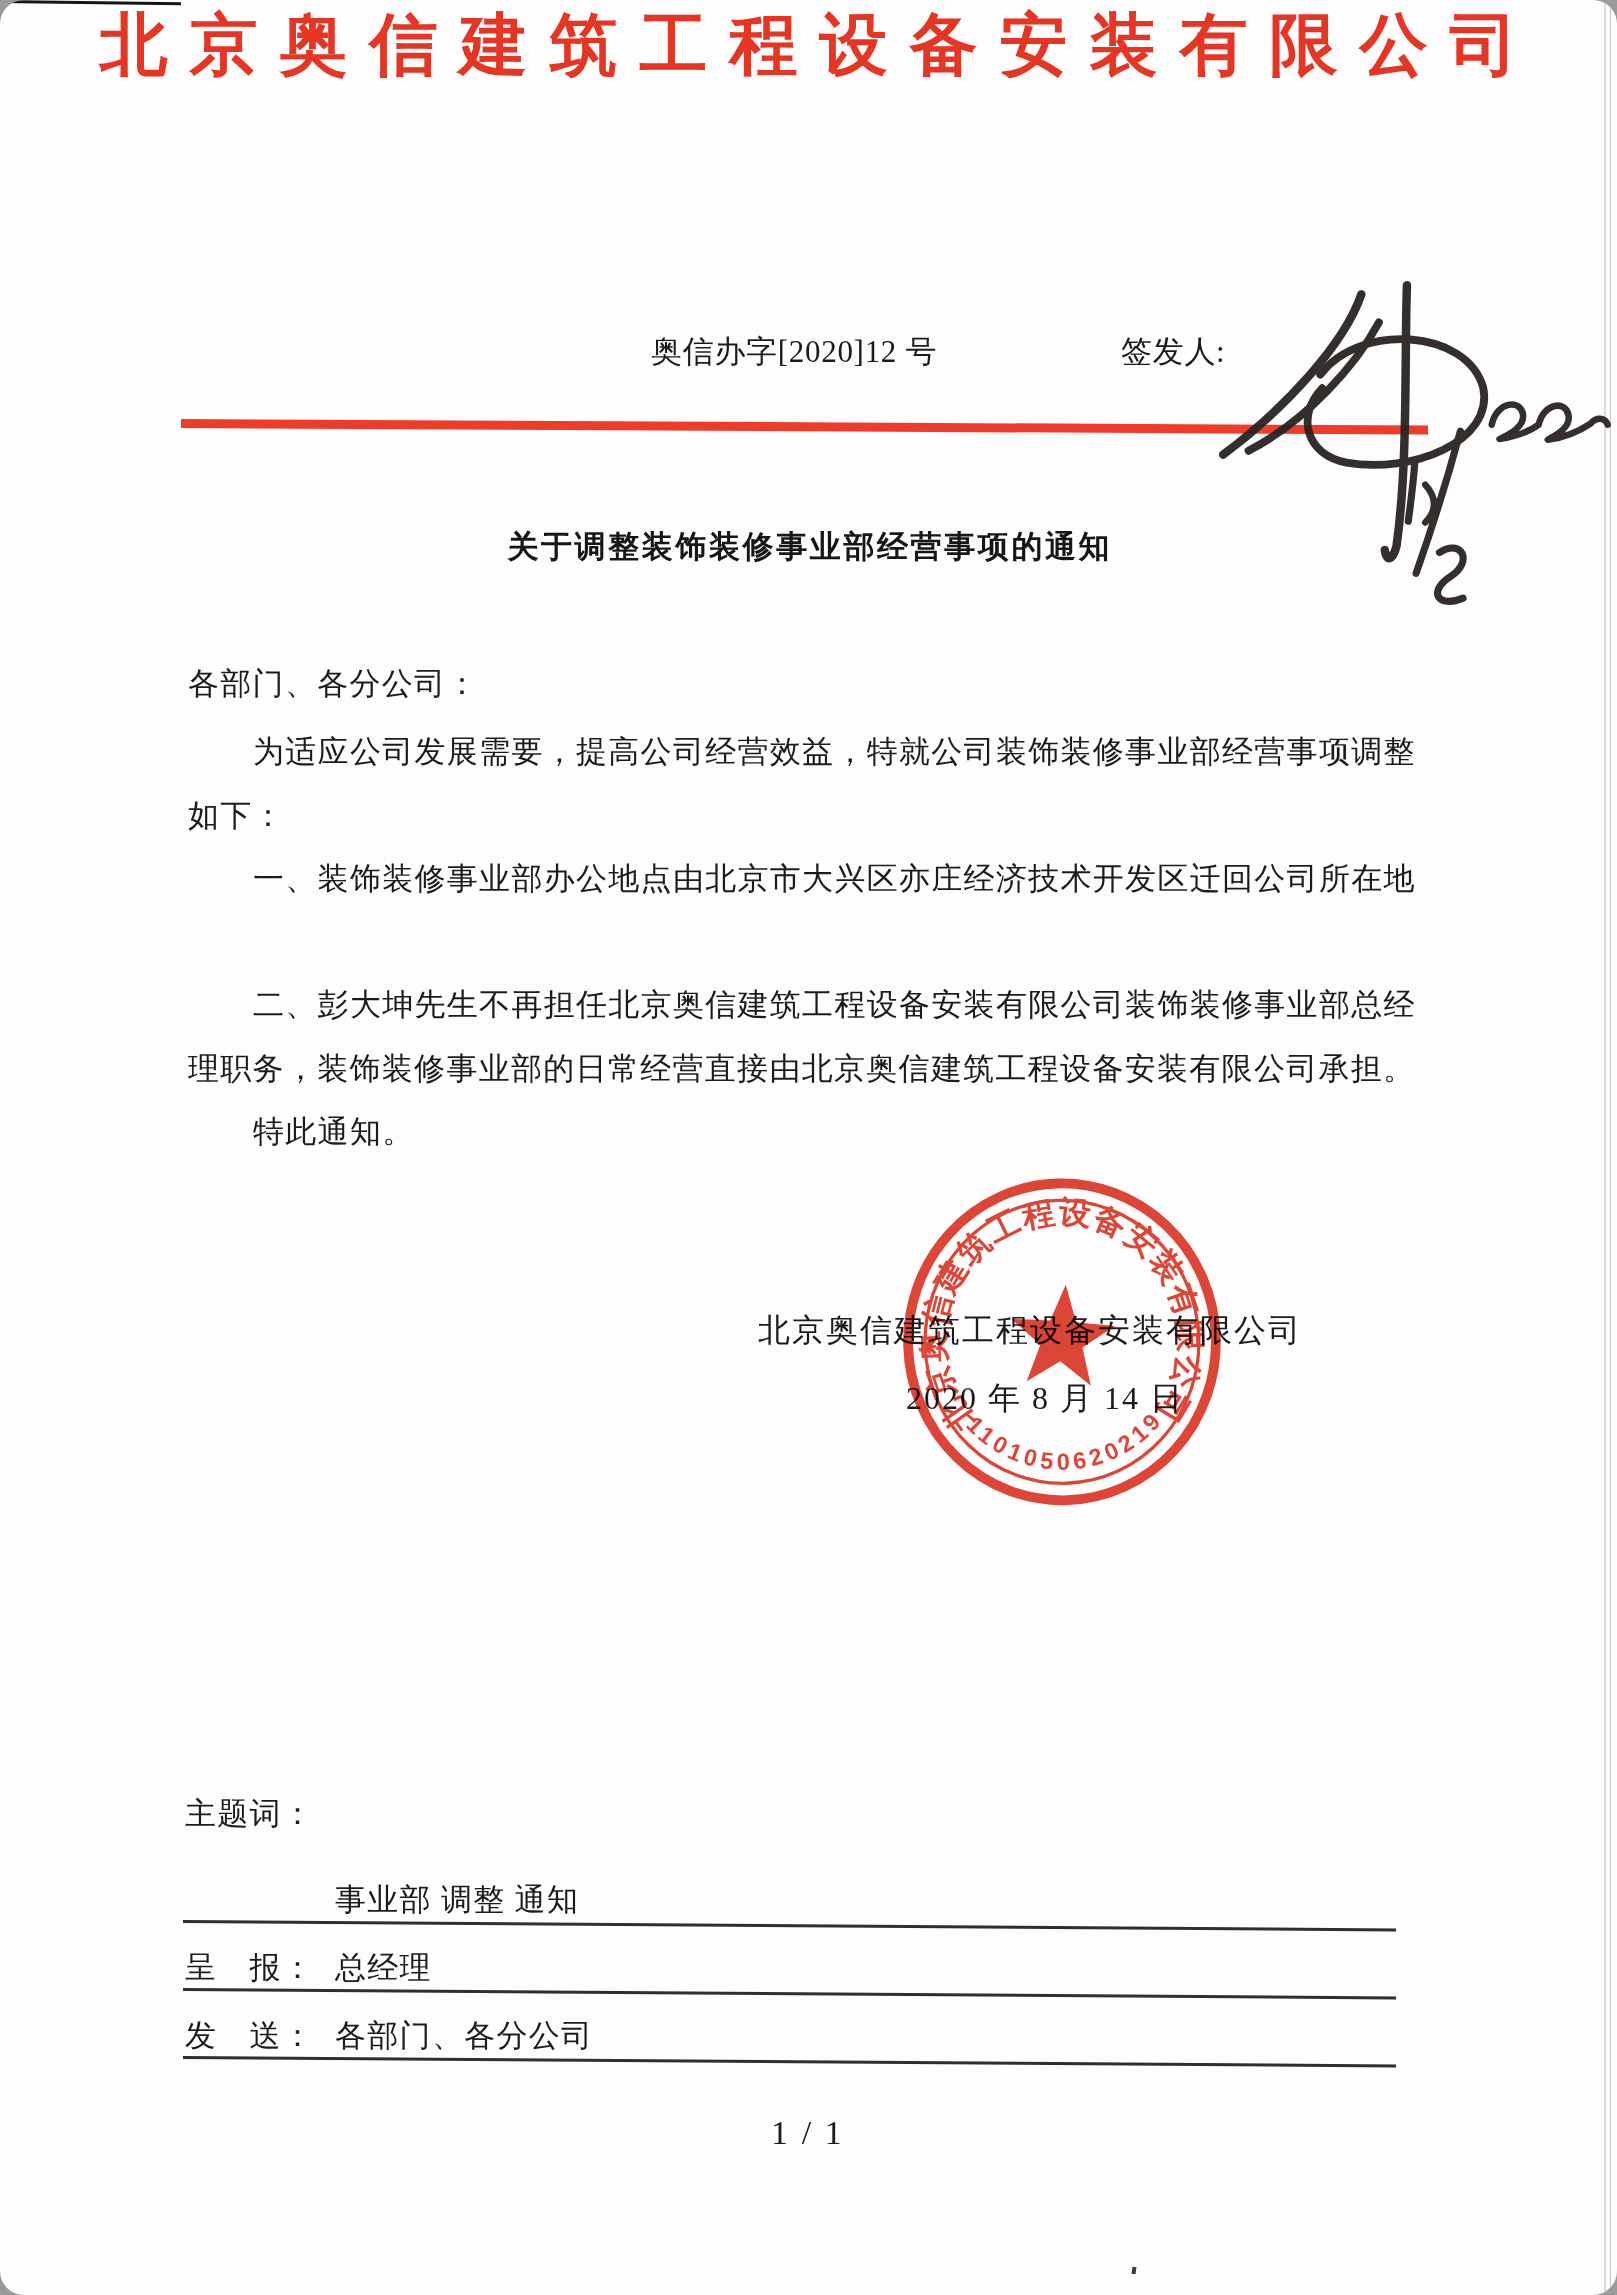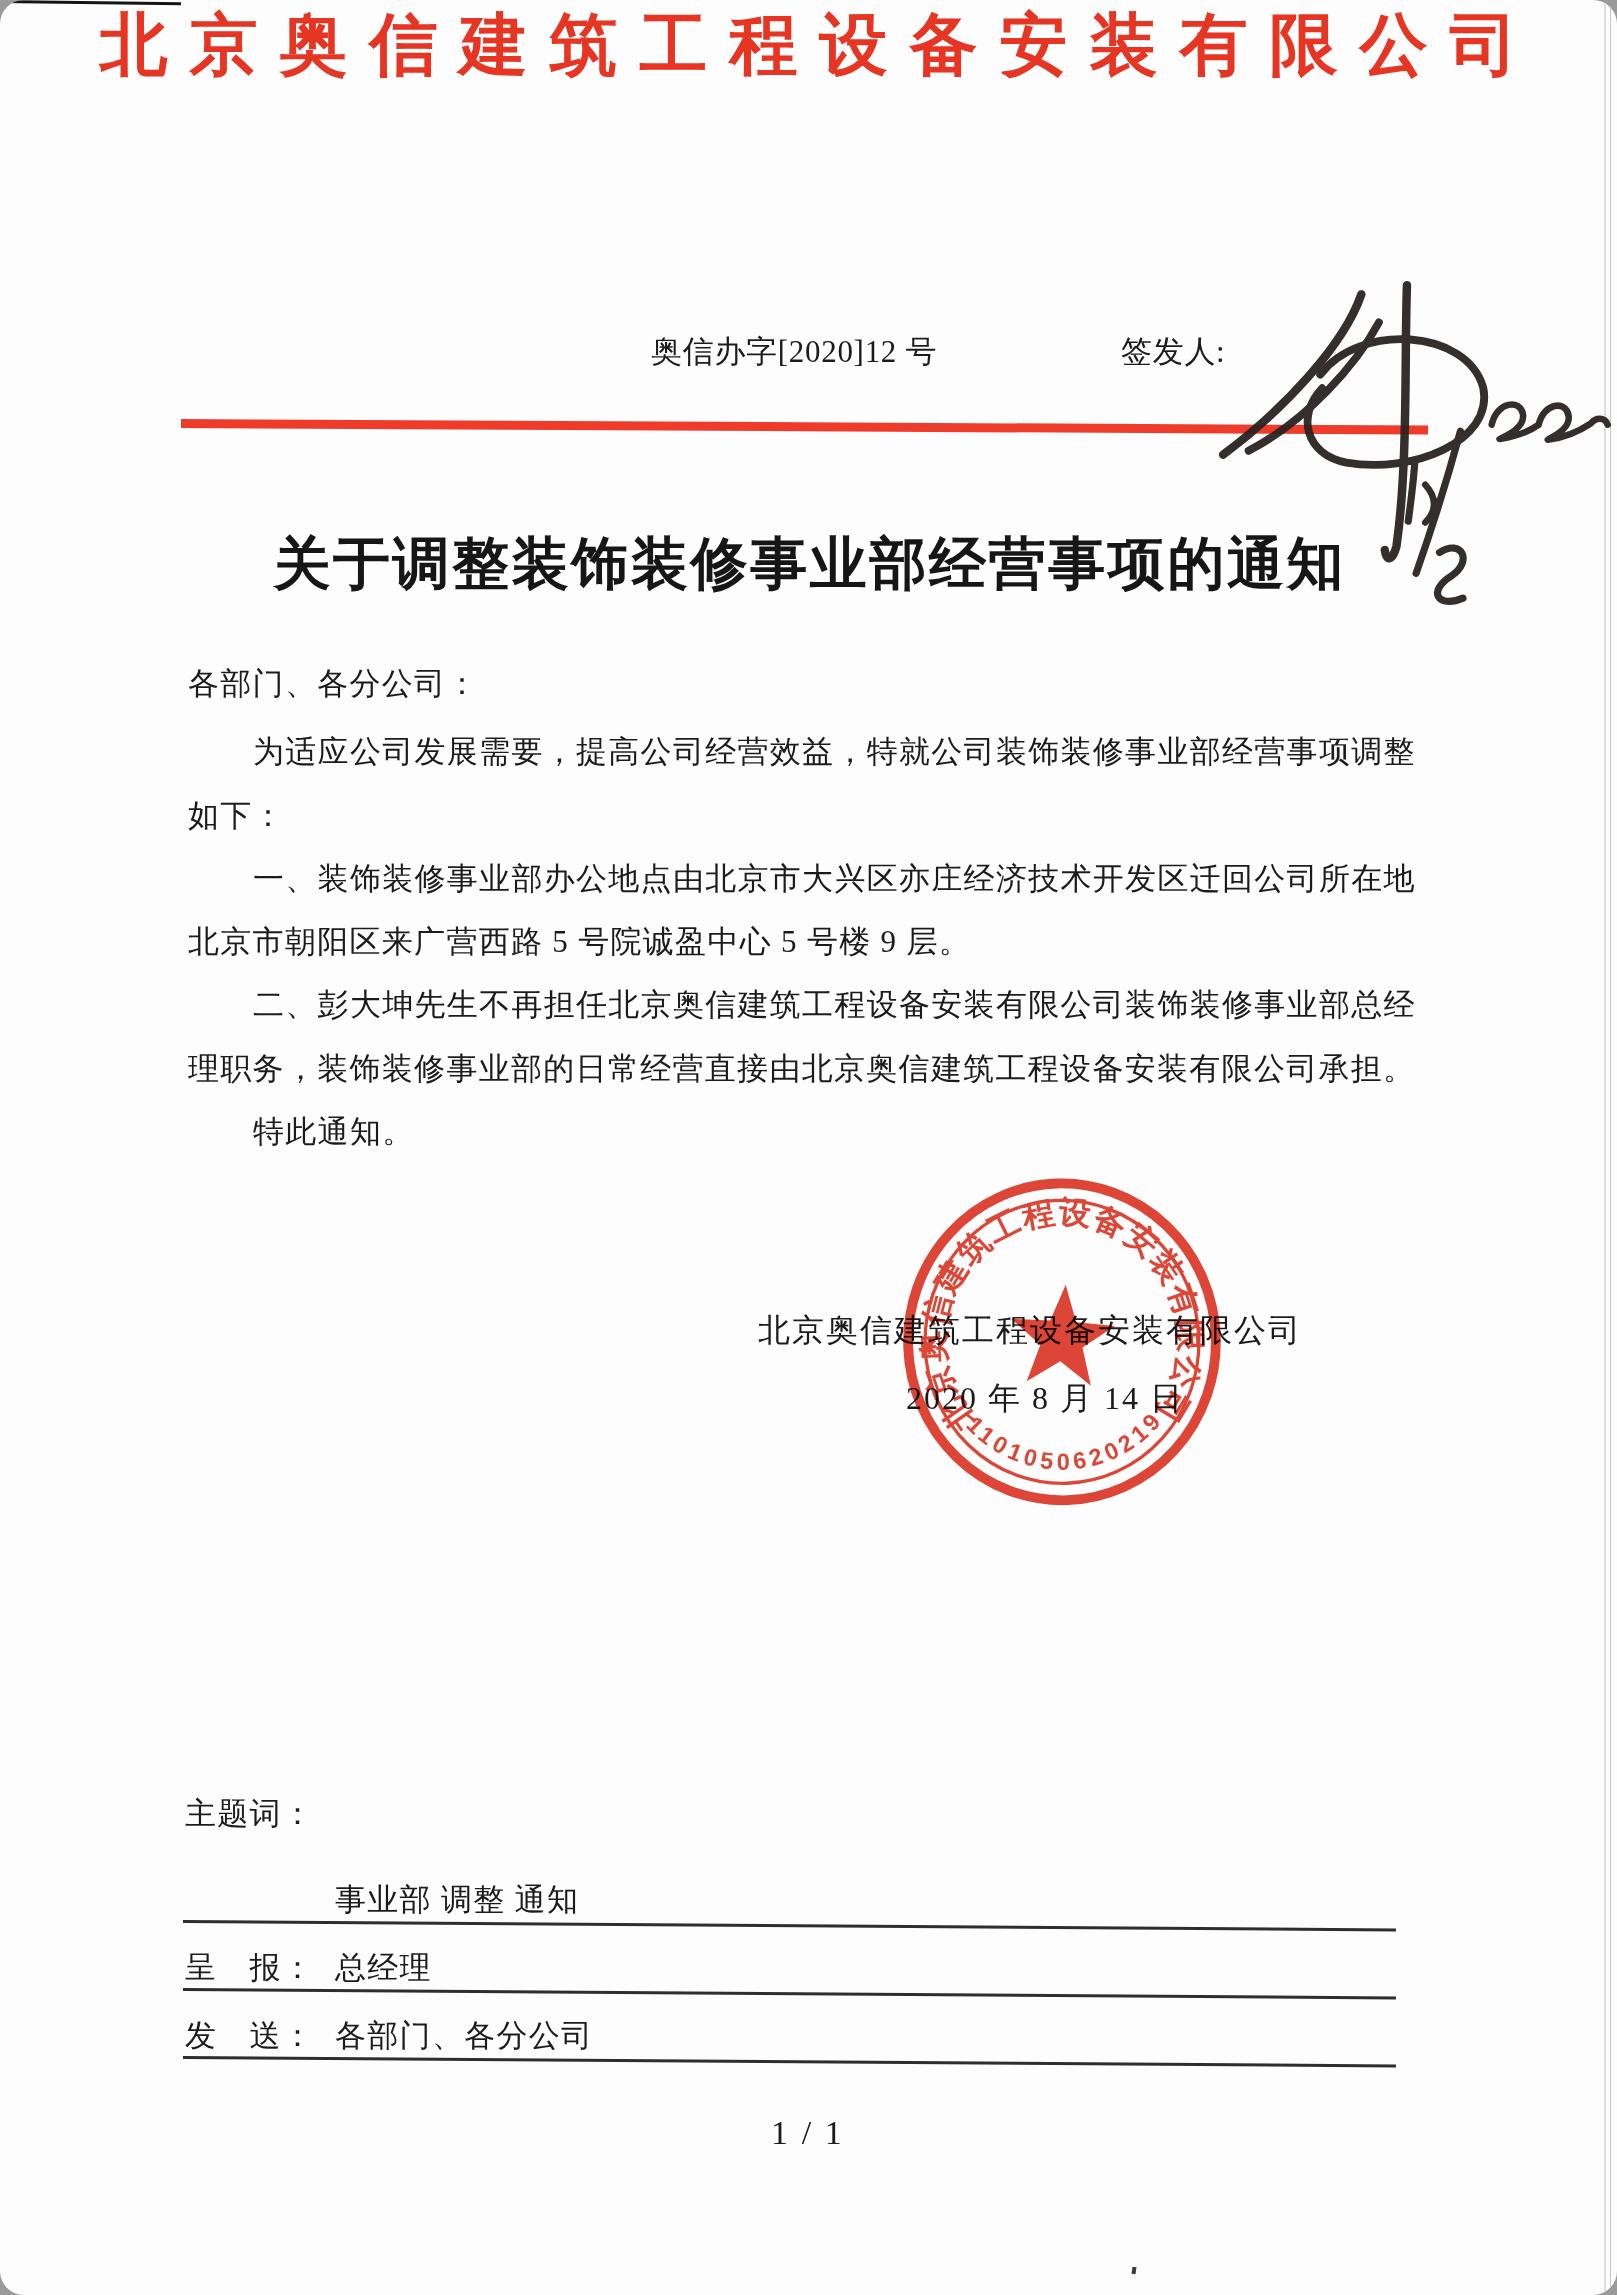--- a/index.html
+++ b/index.html
@@ -19,21 +19,21 @@
     letter-spacing:22px;margin-right:-22px;
     font-family:"Liberation Serif","DejaVu Serif",serif;
   }
   .meta{font-size:31px;letter-spacing:0.7px;}
   .red-rule{
     position:absolute;left:181px;top:419px;width:1247px;height:8.5px;
     background:#ee3b2a;transform:rotate(0.3deg);transform-origin:left center;
   }
   .doc-title{position:absolute;left:0;right:0;top:526px;text-align:center;}
   .doc-title span{
-    font-size:57px;font-weight:700;color:#161616;letter-spacing:2.6px;margin-right:-2.6px;
+    font-size:31px;font-weight:700;color:#161616;letter-spacing:2.6px;margin-right:-2.6px;
     font-family:"Liberation Sans","DejaVu Sans",sans-serif;
   }
   .body-line{font-size:31px;letter-spacing:1.3px;}
   .closing{font-size:32px;letter-spacing:2px;}
   .footer-label,.footer-value{font-size:31px;letter-spacing:1.3px;}
   .footer-rule{
     position:absolute;left:183px;width:1213px;height:2.6px;background:#2e2e2e;
     transform:rotate(0.4deg);transform-origin:left center;
   }
   .page-num{font-size:34px;letter-spacing:2.6px;}
@@ -79,21 +79,20 @@
   </svg>
 
   <div class="doc-title">
     <span>关于调整装饰装修事业部经营事项的通知</span>
   </div>
 
   <div class="abs body-line" style="left:188px;top:666px;">各部门、各分公司：</div>
   <div class="abs body-line" style="left:253px;top:734px;text-align:center;">为适应公司发展需要，提高公司经营效益，特就公司装饰装修事业部经营事项调整</div>
   <div class="abs body-line" style="left:188px;top:798px;">如下：</div>
   <div class="abs body-line" style="left:253px;top:861px;">一、装饰装修事业部办公地点由北京市大兴区亦庄经济技术开发区迁回公司所在地</div>
-  <div class="abs body-line" style="left:188px;top:924px;">北京市朝阳区来广营西路 5 号院诚盈中心 5 号楼 9 层。</div>
   <div class="abs body-line" style="left:253px;top:987px;">二、彭大坤先生不再担任北京奥信建筑工程设备安装有限公司装饰装修事业部总经</div>
   <div class="abs body-line" style="left:188px;top:1051px;">理职务，装饰装修事业部的日常经营直接由北京奥信建筑工程设备安装有限公司承担。</div>
   <div class="abs body-line" style="left:253px;top:1114px;text-align:right;">特此通知。</div>
 
   <div class="abs closing" style="left:758px;top:1312px;">北京奥信建筑工程设备安装有限公司</div>
   <div class="abs closing" style="left:906px;top:1380px;">2020 年 8 月 14 日</div>
 
   <svg class="seal-svg" viewBox="0 0 500 510">
     <defs>
       <path id="sealArcTop" d="M 122.7 379.3 A 180 180 0 1 1 377.3 379.3"></path>

